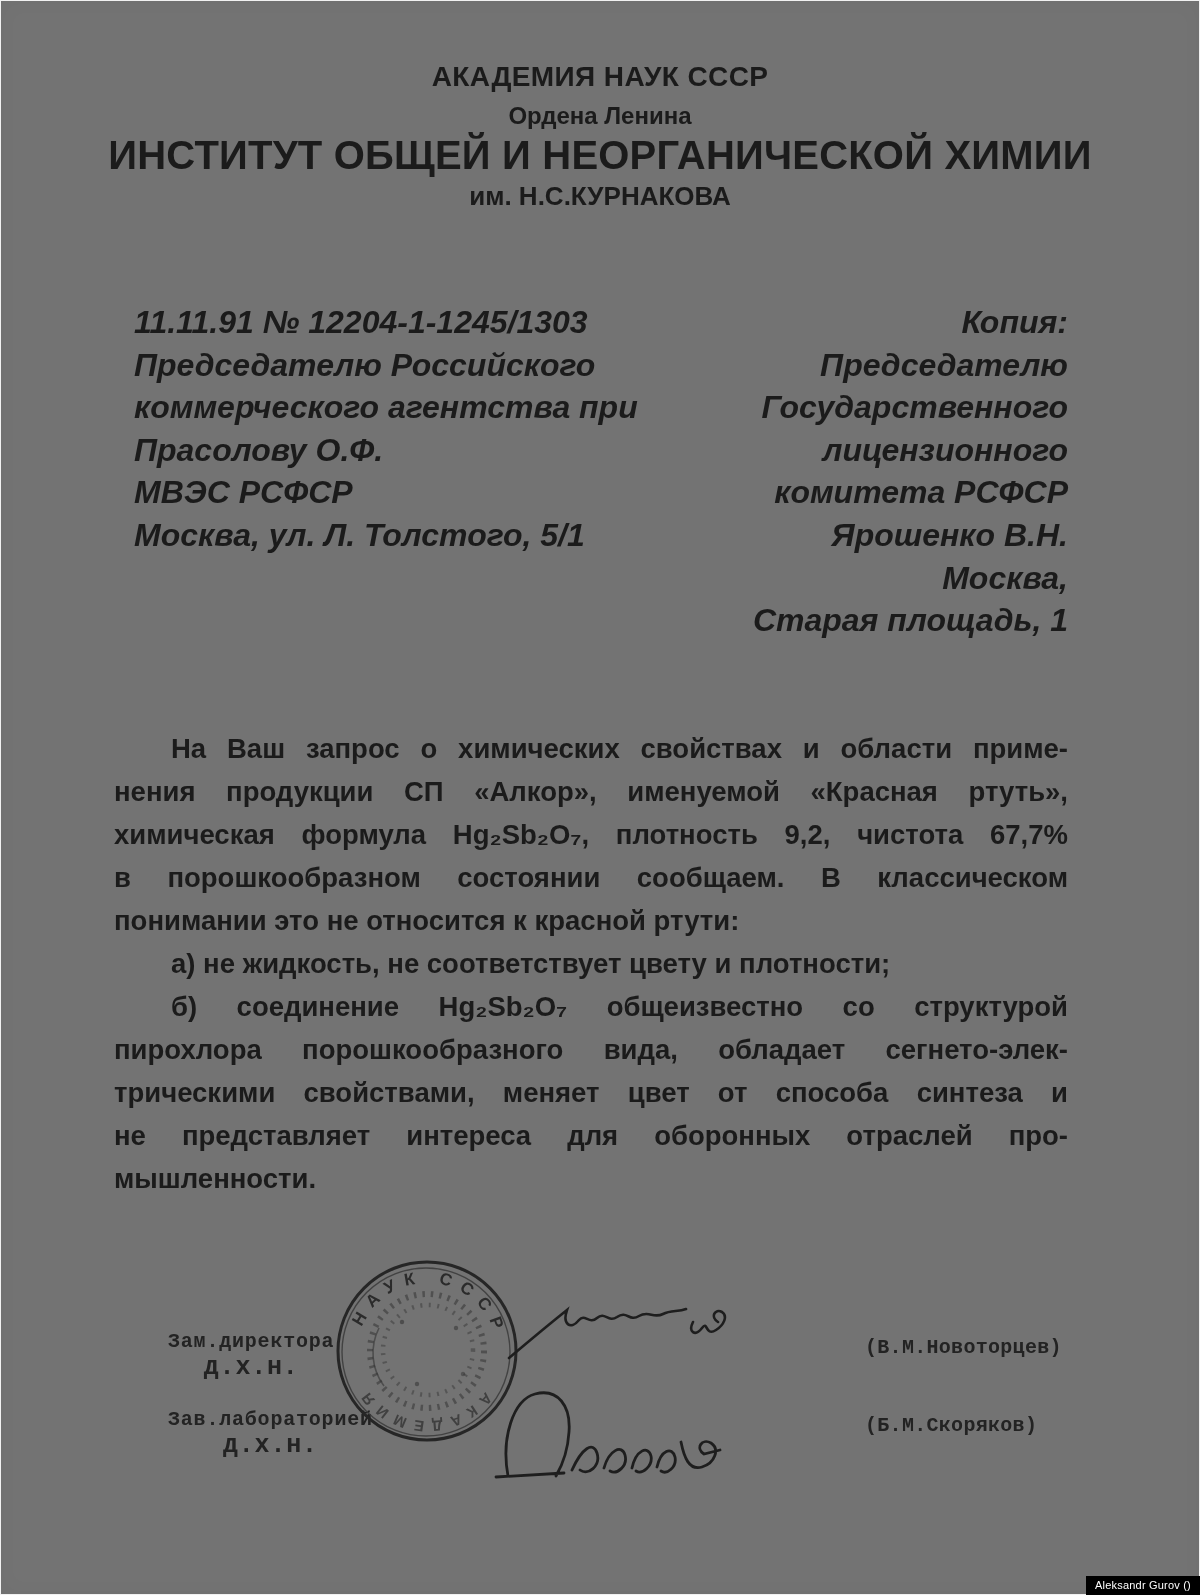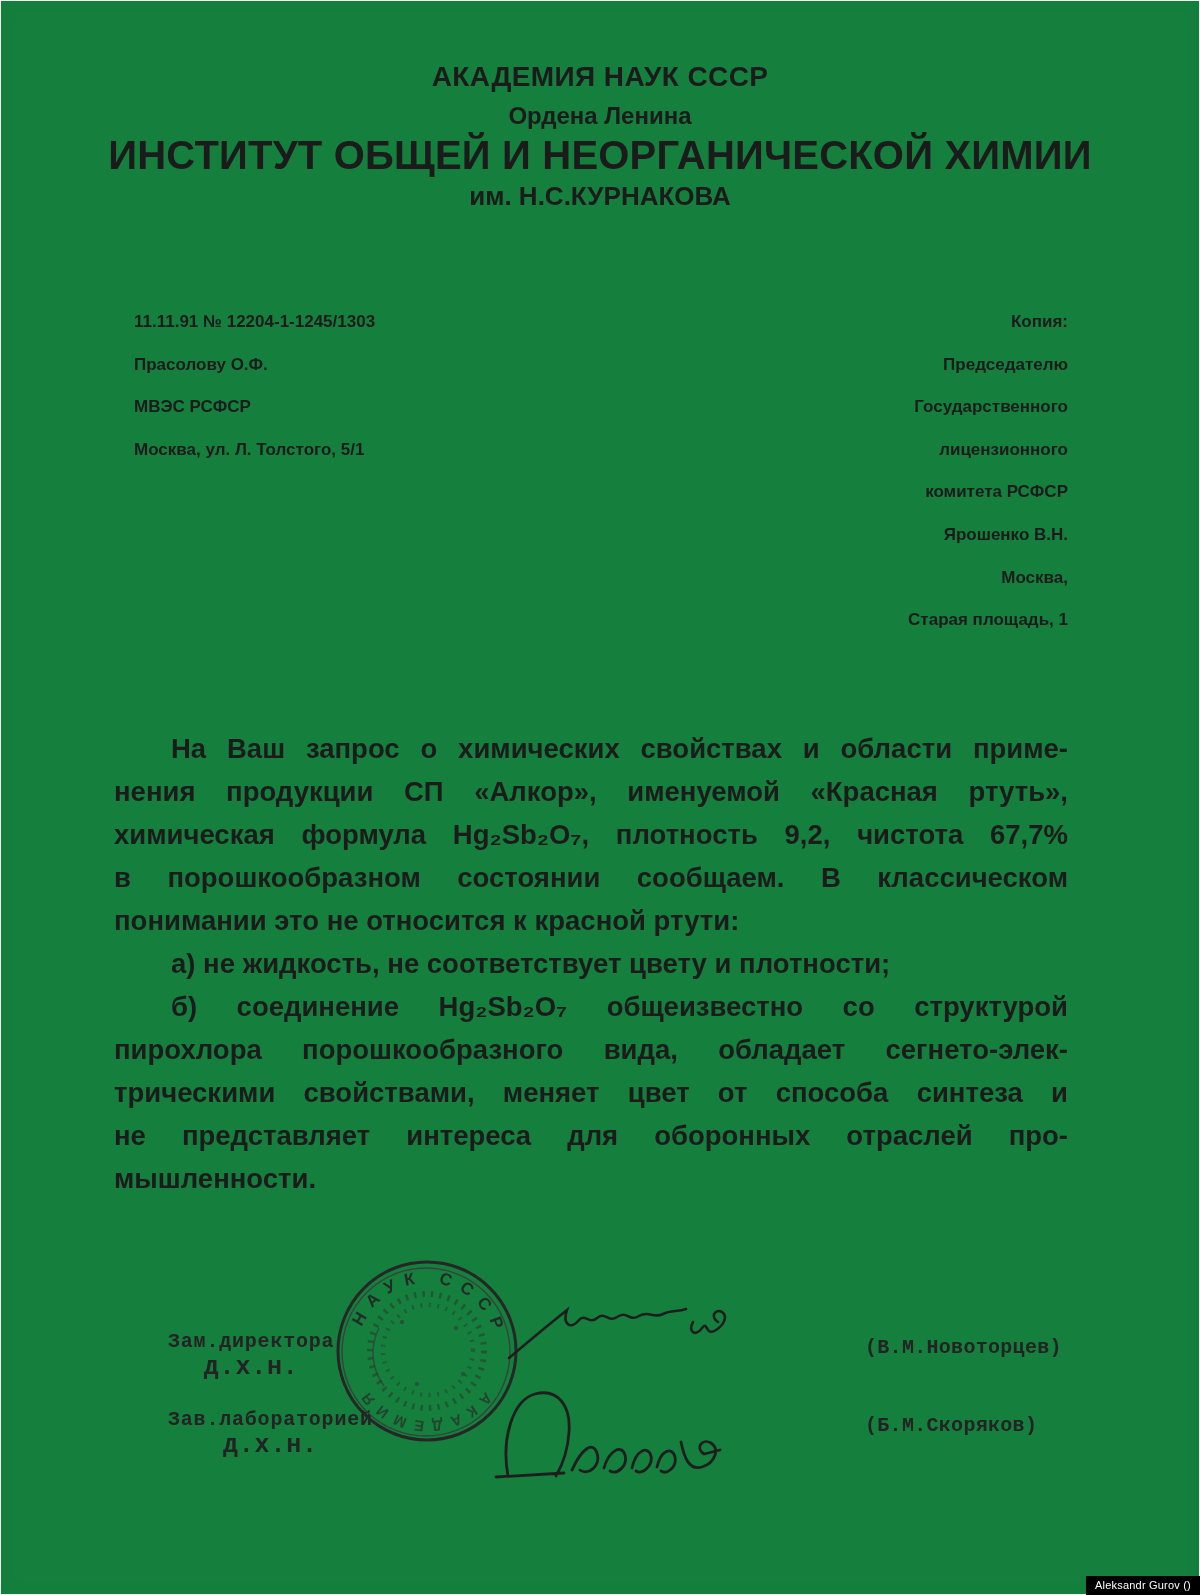--- a/index.html
+++ b/index.html
@@ -1,31 +1,31 @@
 <!DOCTYPE html>
 <html><head>
 <meta charset="utf-8">
 <style>
   html,body{margin:0;padding:0;background:#e9e9e9;}
   .page{
     position:relative;width:1200px;height:1595px;margin:0 auto;
-    background:#15803d;overflow:hidden;
+    background:#737373;overflow:hidden;
     font-family:"Liberation Sans","DejaVu Sans",sans-serif;color:#1b1b1b;
     box-shadow:inset 0 0 0 1px #f1f1f1, inset 0 0 22px rgba(0,0,0,0.03);
   }
   
   .letterhead{position:absolute;top:57px;left:0;width:100%;text-align:center;font-weight:bold;}
   .lh-org{font-size:28px;line-height:40px;letter-spacing:.4px;}
   .lh-award{font-size:24px;line-height:38px;}
   .lh-inst{font-size:40px;line-height:41px;letter-spacing:.2px;}
   .lh-named{font-size:26px;line-height:40px;}
 
   
   .addr-row{position:absolute;top:301px;left:134px;right:132px;display:flex;justify-content:space-between;
-            font-size:17px;font-weight:600;line-height:42.6px;}
+            font-size:32px;font-weight:600;line-height:42.6px;font-style:italic;}
   .addr-left{text-align:left;max-width:620px;}
   .addr-right{text-align:right;}
 
   
   .body-text{position:absolute;top:727px;left:114px;width:954px;font-size:27.5px;font-weight:600;line-height:43px;}
   .bl{height:43px;}
   .bl.just{text-align:justify;text-align-last:justify;}
   .bl.ind{text-indent:57px;}
 
   
@@ -50,20 +50,22 @@
   <div class="letterhead">
     <div class="lh-org">АКАДЕМИЯ НАУК СССР</div>
     <div class="lh-award">Ордена Ленина</div>
     <div class="lh-inst">ИНСТИТУТ ОБЩЕЙ И НЕОРГАНИЧЕСКОЙ ХИМИИ</div>
     <div class="lh-named">им. Н.С.КУРНАКОВА</div>
   </div>
 
   <div class="addr-row">
     <div class="addr-left">
       <div>11.11.91 № 12204-1-1245/1303</div>
+      <div>Председателю Российского</div>
+      <div>коммерческого агентства при</div>
       <div>Прасолову О.Ф.</div>
       <div>МВЭС РСФСР</div>
       <div>Москва, ул. Л. Толстого, 5/1</div>
     </div>
     <div class="addr-right">
       <div>Копия:</div>
       <div>Председателю</div>
       <div>Государственного</div>
       <div>лицензионного</div>
       <div>комитета РСФСР</div>

